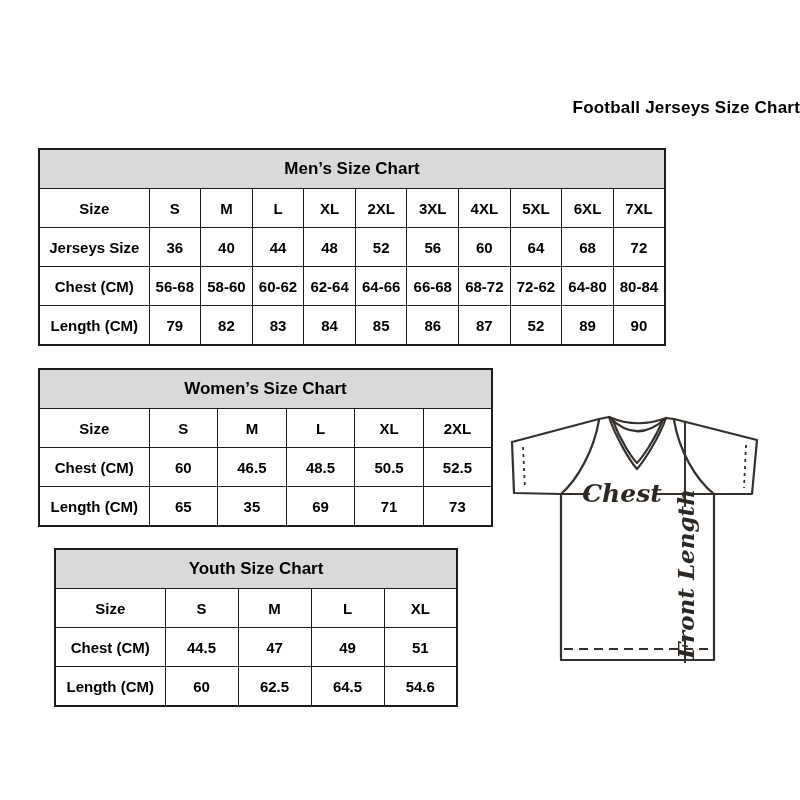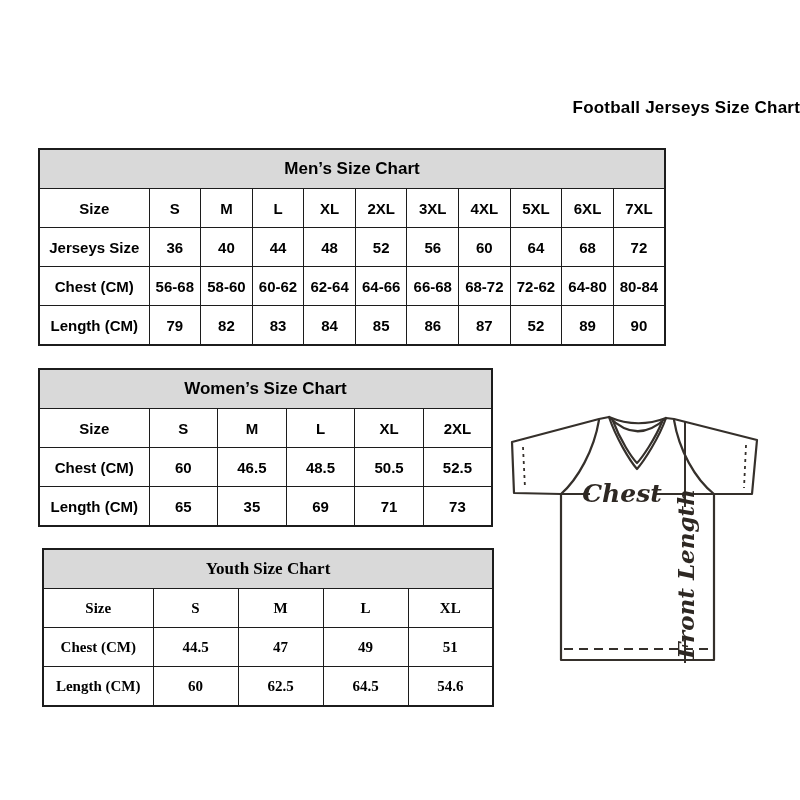--- a/index.html
+++ b/index.html
@@ -41,21 +41,21 @@
     overflow: hidden;
     white-space: nowrap;
   }
   table.size-table tr.table-header td {
     background: #d9d9d9;
     font-size: 17px;
   }
   col.label-col { width: 110px; }
   table.men   { left: 38px; top: 148px; width: 628px; padding-left: 23px; }
   table.women { left: 38px; top: 368px; width: 455px; }
-  table.youth { left: 42px; top: 548px; width: 452px; font-family: Liberation Serif, serif; }
+  table.youth { left: 54px; top: 548px; width: 404px; }
   svg.jersey {
     position: absolute;
     left: 504px;
     top: 412px;
     width: 266px;
     height: 258px;
   }
 </style>
 </head>
 <body>

